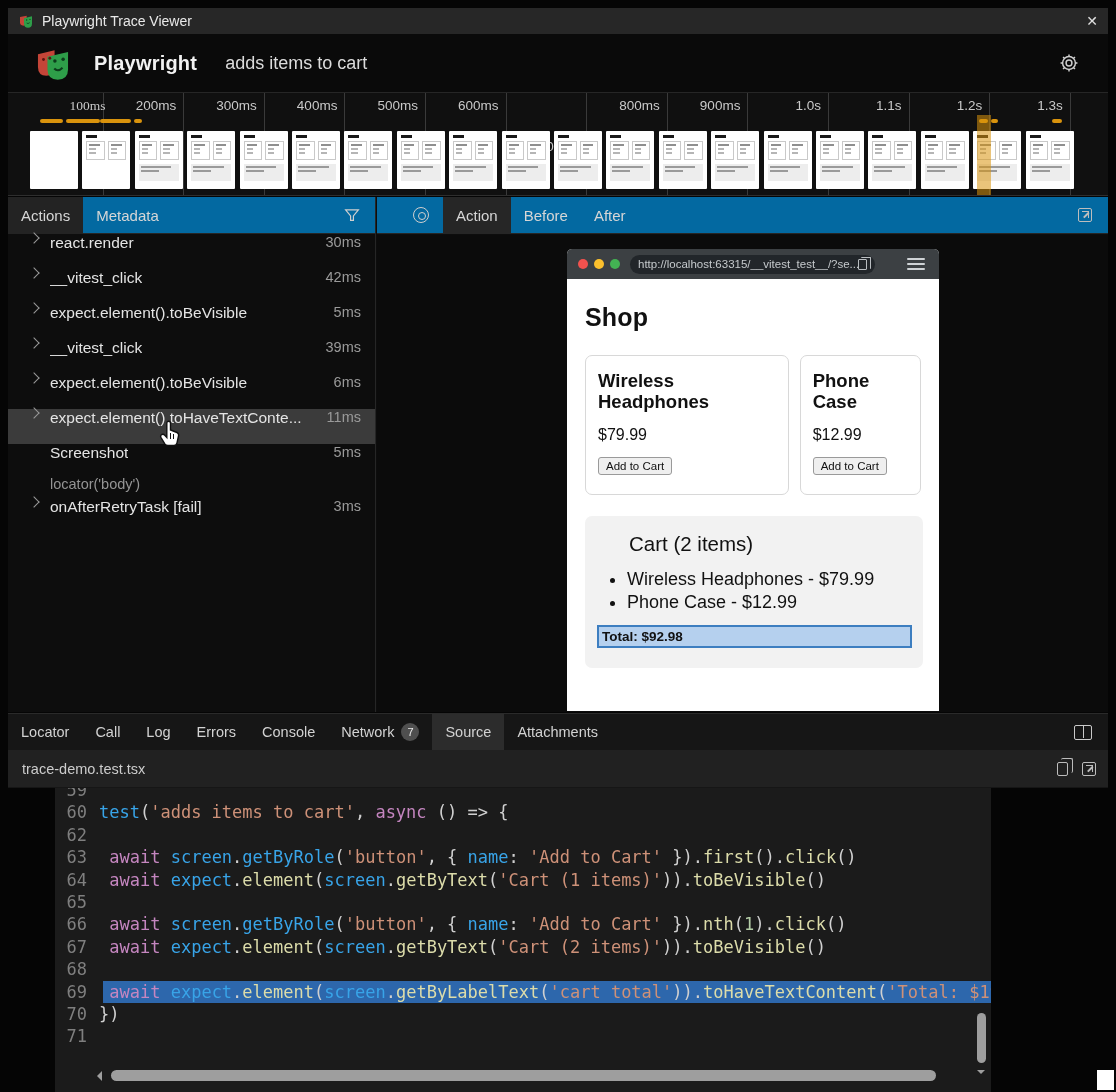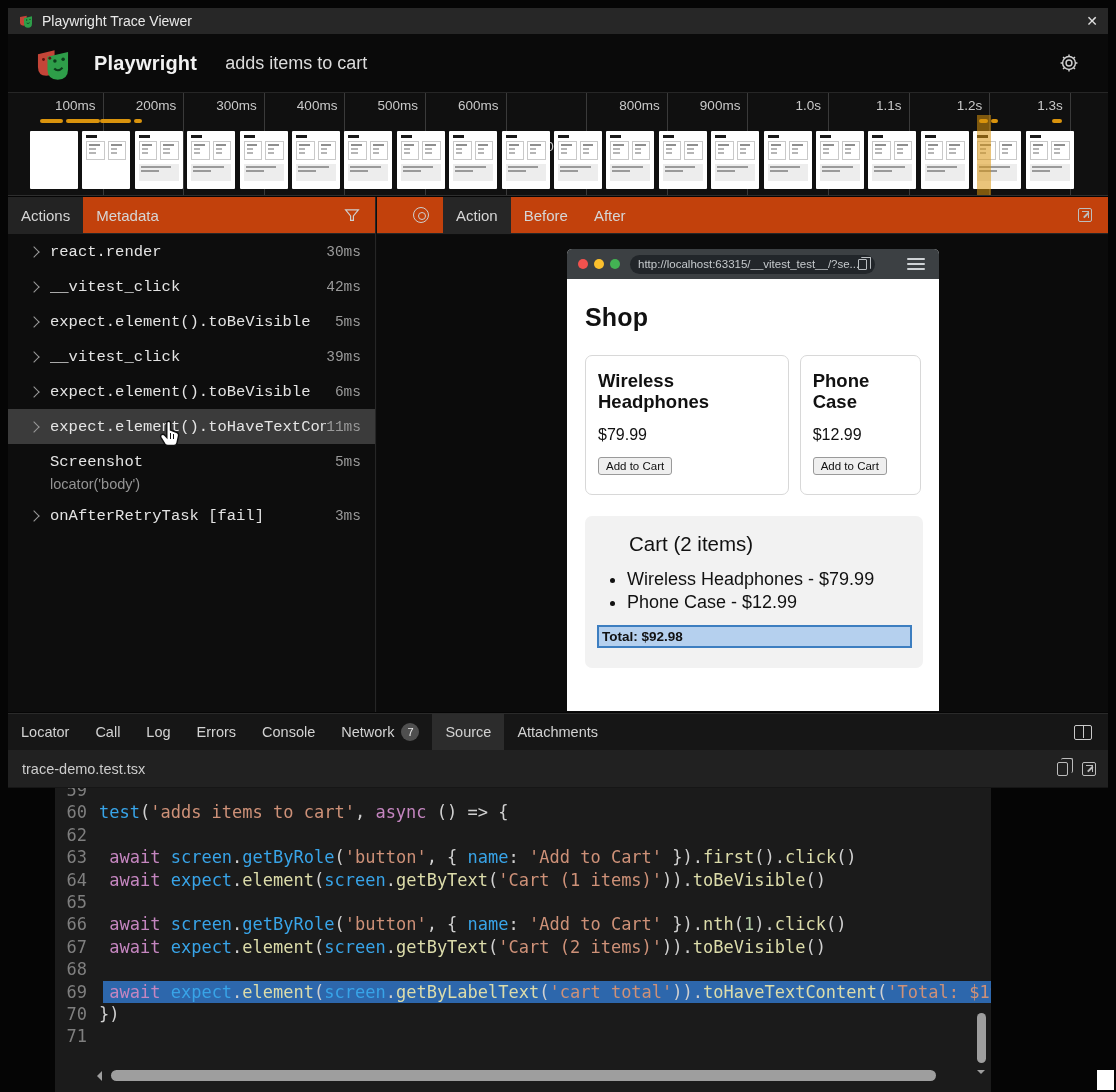--- a/index.html
+++ b/index.html
@@ -35,29 +35,29 @@
   .thumb .t-line{height:2px;background:#8f8f8f;margin:0 0 2px 0;width:85%;}
   .thumb .t-line.short{width:50%;background:#b5b5b5;}
   .thumb .t-cart{margin:4px 4px 0 4px;background:#ededed;height:17px;padding:2px;}
   .thumb .t-cart .t-line{background:#9a9a9a;}
 
   
   #main { position:absolute; left:8px; top:197px; width:1100px; height:515px; background:#0d0d0d; }
   #left { position:absolute; left:0; top:0; width:368px; height:515px; border-right:1px solid #262626; }
   #right { position:absolute; left:369px; top:0; width:731px; height:515px; }
 
-  .tabbar { height:37px; background:#c2410c; border-bottom:1px solid #262626;
+  .tabbar { height:37px; background:#0369a1; border-bottom:1px solid #262626;
             display:flex; align-items:center; color:#d6d6d6; font-size:15px; }
   .tabbar .tab { padding:0 13px; height:37px; display:flex; align-items:center; cursor:default; }
   .tabbar .tab.sel { background:#262626; }
   #left .tabbar .tab.sel { background:#232323; }
   .funnel { margin-left:auto; margin-right:14px; }
 
-  .action-row { position:relative; height:35px; display:flex; align-items:center; color:#e4e4e4;
-                font-size:15.5px;font-family:Liberation Mono, monospace; }
+  .action-row { position:relative; height:35px; display:flex; align-items:flex-start; color:#e4e4e4;
+                font-size:15.5px; }
   .action-row.sel { background:#3b3b3b; }
   .action-row .chev { width:8px; height:8px; border-right:1.6px solid #9a9a9a; border-bottom:1.6px solid #9a9a9a;
                transform:rotate(-45deg); margin-left:22px; margin-right:12px; flex:none;}
   .action-row .nochev { width:42px; flex:none; }
   .action-row .lbl { white-space:nowrap; overflow:hidden; }
   .action-row .tm { margin-left:auto; margin-right:14px; color:#9a9a9a; font-size:14.5px; flex:none;}
   .action-sub { height:22px; color:#949494; font-size:14.5px; padding-left:42px; margin-top:-3px;}
 
   
   #snap-tabbar .target { width:16px; height:16px; border:1.5px solid #cfcfcf; border-radius:50%;
@@ -179,21 +179,21 @@
       <circle cx="13" cy="10.5" r="1" fill="#0c3d1c"></circle>
         <circle cx="18" cy="9.5" r="1" fill="#0c3d1c"></circle>
       <path d="M13 15 Q15 17 17.5 14.5" stroke="#0c3d1c" stroke-width="1.2" fill="none"></path>
     </svg>
     <span class="ttl">Playwright Trace Viewer</span>
     <span class="close">✕</span>
   </div>
 
   <div id="timeline">
       <div class="tl-grid" style="left: 94.6px;"></div>
-      <div class="tl-label" style="left: 14px; width: 73.6px;">100ms</div>
+      <div class="tl-label" style="left: 24px; width: 73.6px; font-family: Liberation Serif, serif;">100ms</div>
       <div class="tl-grid" style="left: 175.2px;"></div>
       <div class="tl-label" style="left: 94.6px; width: 73.6px;">200ms</div>
       <div class="tl-grid" style="left: 255.8px;"></div>
       <div class="tl-label" style="left: 175.2px; width: 73.6px;">300ms</div>
       <div class="tl-grid" style="left: 336.4px;"></div>
       <div class="tl-label" style="left: 255.8px; width: 73.6px;">400ms</div>
       <div class="tl-grid" style="left: 417px;"></div>
       <div class="tl-label" style="left: 336.4px; width: 73.6px;">500ms</div>
       <div class="tl-grid" style="left: 497.6px;"></div>
       <div class="tl-label" style="left: 417px; width: 73.6px;">600ms</div>

